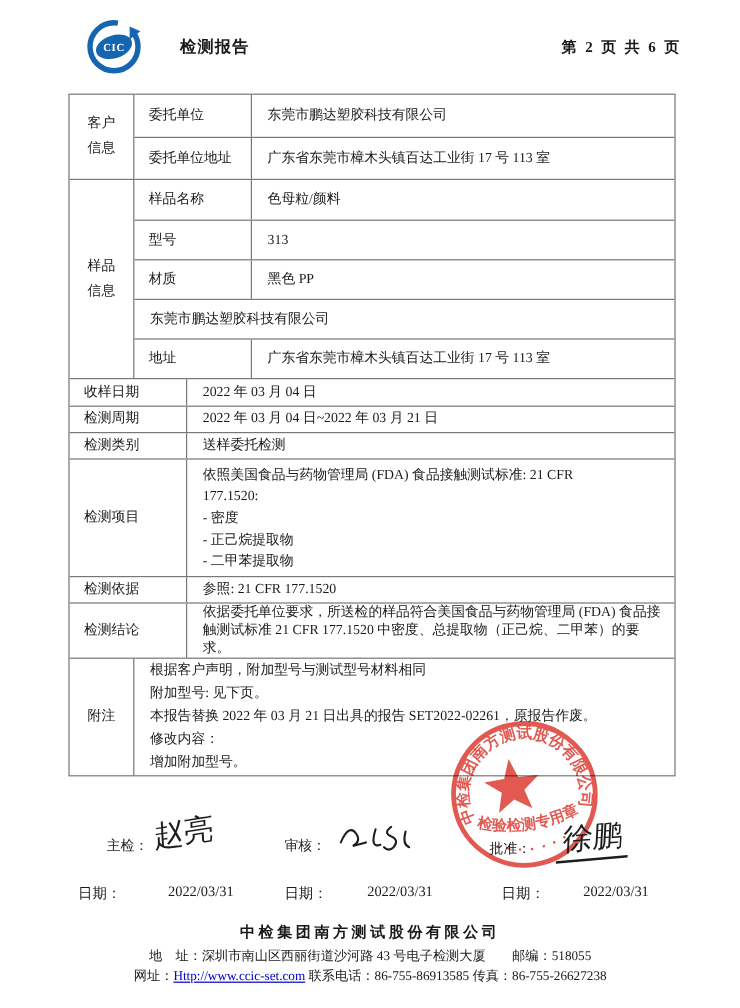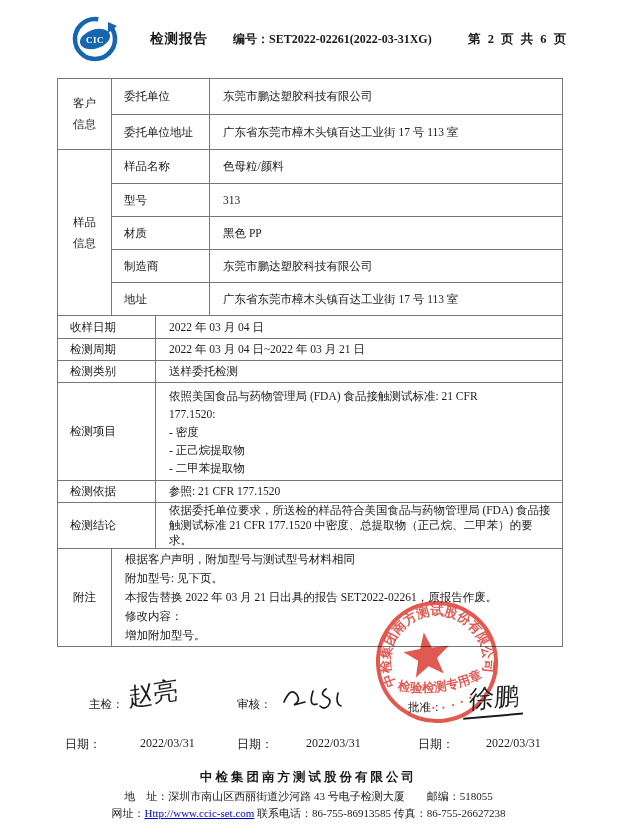--- a/index.html
+++ b/index.html
@@ -61,21 +61,20 @@
 
   <div class="hdr-logo">
     <svg width="66" height="50" viewBox="0 0 66 50">
       <circle cx="33" cy="25" r="20" fill="none" stroke="#1565b0" stroke-width="4.5" stroke-dasharray="97 15.7"></circle>
       <polygon points="46,8 55,12 46,19" fill="#1565b0"></polygon>
       <ellipse cx="33" cy="25" rx="15.5" ry="9.5" fill="#1565b0" transform="rotate(-18 33 25)"></ellipse>
       <text x="33" y="28.5" text-anchor="middle" font-size="9" font-weight="bold" font-family="Liberation Serif, serif" fill="#ffffff" letter-spacing="0.5">CIC</text>
     </svg>
   </div>
   <div class="hdr-title">检测报告</div>
-  <div class="hdr-no"><span>编号：</span><span>SET2022-02261(2022-03-31XG)</span></div>
   <div class="hdr-pages">第 2 页 共 6 页</div>
 
   <div class="rtable">
 
     <div class="sec">
       <div class="cat">
           <span>客户信息</span>
         </div>
       <div class="secrows">
         <div class="row h35">
@@ -100,21 +99,20 @@
         </div>
         <div class="row h33">
           <div class="lab">型号</div>
           <div class="val">313</div>
         </div>
         <div class="row h33">
           <div class="lab">材质</div>
           <div class="val">黑色 PP</div>
         </div>
         <div class="row h33">
-          <div class="lab">制造商</div>
           <div class="val">东莞市鹏达塑胶科技有限公司</div>
         </div>
         <div class="row h33">
           <div class="lab">地址</div>
           <div class="val">广东省东莞市樟木头镇百达工业街 17 号 113 室</div>
         </div>
       </div>
     </div>
 
     <div class="sec">

